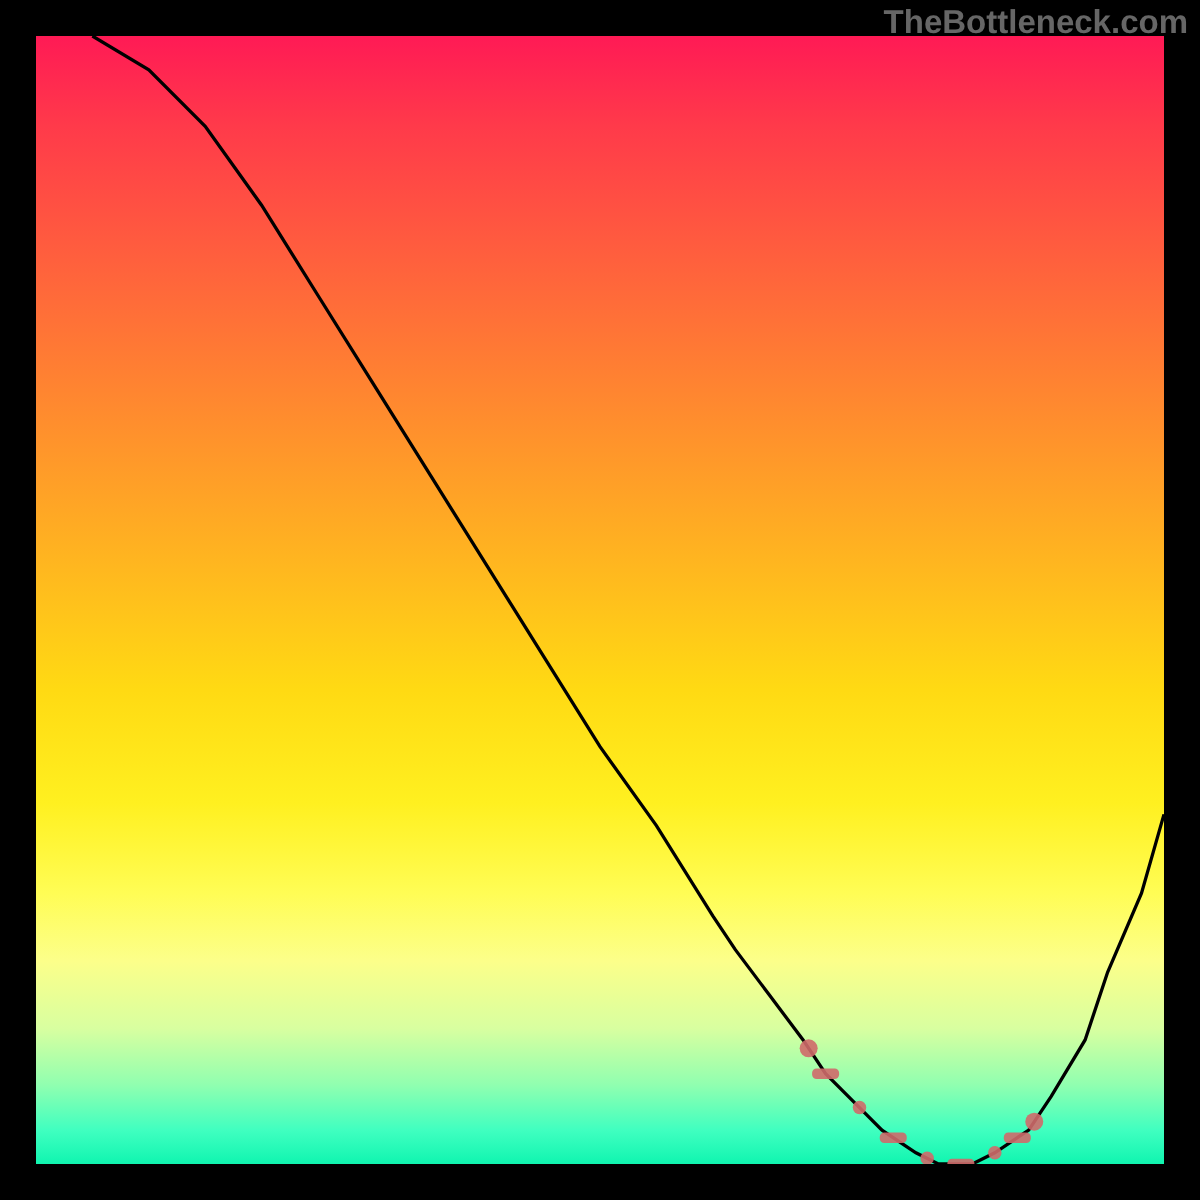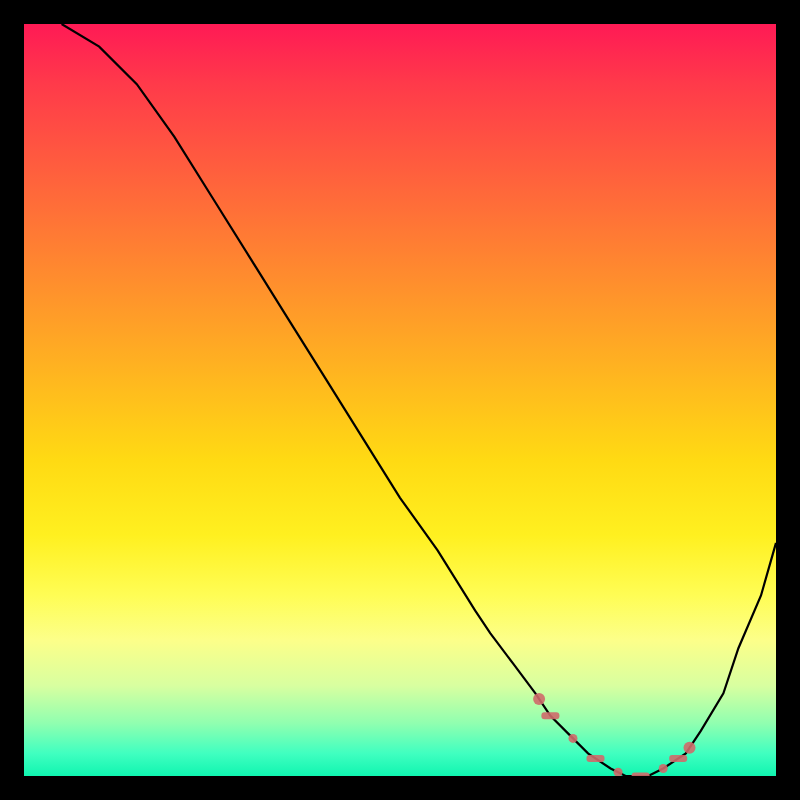--- a/index.html
+++ b/index.html
@@ -65,20 +65,21 @@
     fill: #cf6a6a;
     opacity: 0.9;
     rx: 3; ry: 3;
   }
 </style>
 </head>
 <body>
 
 <div class="container">
 
+  <div class="watermark">TheBottleneck.com</div>
 
   <div class="plot-area">
     <div class="gradient-bg"></div>
     <svg class="plot-svg" viewBox="0 0 752 752" preserveAspectRatio="none">
       <path id="curve-path" class="curve" d="M37.6 0.0 L75.2 22.6 L112.8 60.2 L150.4 112.8 L188.0 173.0 L225.6 233.1 L263.2 293.3 L300.8 353.4 L338.4 413.6 L376.0 473.8 L413.6 526.4 L451.2 586.6 L466.2 609.1 L488.8 639.2 L511.4 669.3 L526.4 691.8 L549.0 714.4 L564.0 729.4 L586.6 744.5 L601.6 752.0 L624.2 752.0 L639.2 744.5 L661.8 729.4 L676.8 706.9 L699.4 669.3 L714.4 624.2 L737.0 571.5 L752.0 518.9"></path>
       <g id="marker-group" class="dots">
           <circle cx="515.1" cy="674.9" r="6" class="dot"></circle>
           <rect x="517.4" y="688.3" width="18" height="7" rx="3.5" class="dash"></rect>
           <circle cx="549.0" cy="714.4" r="4.5" class="dot"></circle>
           <rect x="562.5" y="731.0" width="18" height="7" rx="3.5" class="dash"></rect>

